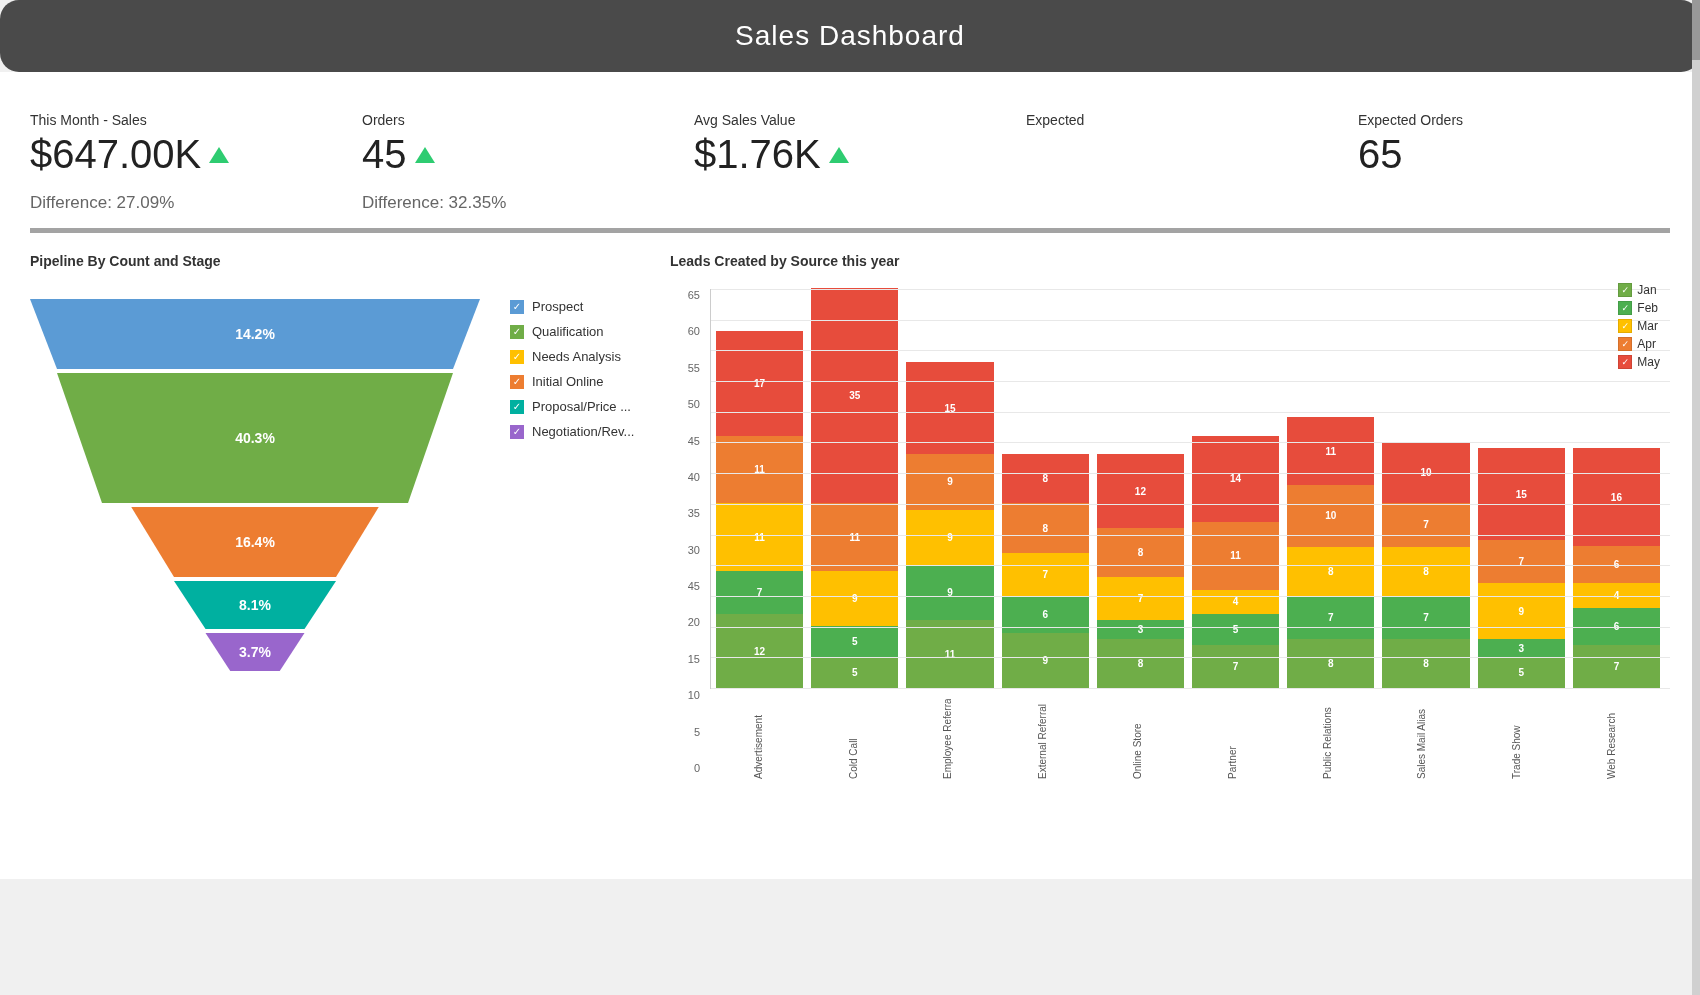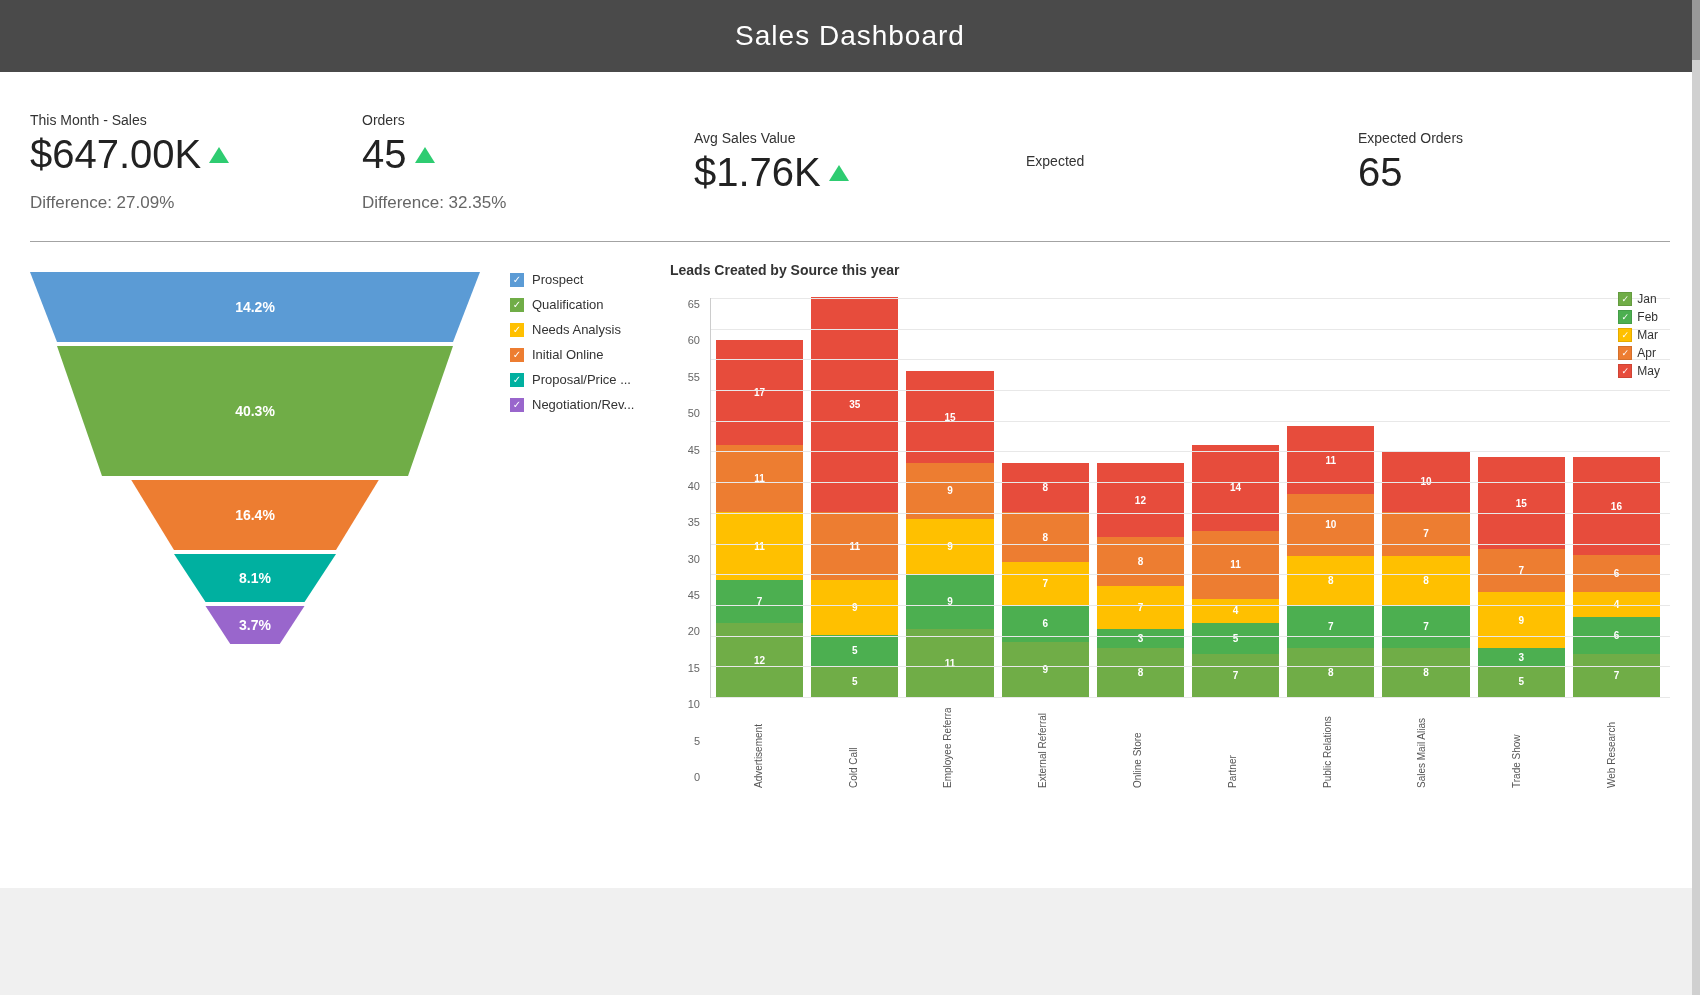--- a/index.html
+++ b/index.html
@@ -6,34 +6,35 @@
     body { font-family: Arial, sans-serif; background: #f0f0f0; width: 1700px; min-height: 995px; }
 
     .header {
       background: #4a4a4a;
       color: white;
       text-align: center;
       padding: 20px 0;
       font-size: 28px;
       font-weight: 300;
       letter-spacing: 1px;
+      border-radius: 19px;
     }
 
     .main-content {
       background: white;
       margin: 0;
       padding: 20px 30px;
     }
 
     
     .kpi-row {
       display: flex;
-      align-items: center;
-      padding: 20px 0 28px 0;
-      border-bottom: 1px solid #a3a3a3;
+      align-items: flex-start;
+      padding: 20px 0 15px 0;
+      border-bottom: 5px solid #a3a3a3;
       gap: 0;
     }
 
     .kpi-item {
       flex: 1;
       padding: 0 20px;
     }
     .kpi-item:first-child { padding-left: 0; }
 
     .kpi-label {
@@ -216,20 +217,21 @@
       </div>
       <div class="kpi-item">
         <div class="kpi-label">Expected Orders</div>
         <div class="kpi-value">65</div>
       </div>
     </div>
 
   <div class="charts-row">
 
     <div class="chart-panel" style="max-width: 620px;">
+      <div class="chart-title">Pipeline By Count and Stage</div>
       <div class="funnel-container">
         <div class="funnel-chart" id="funnel-chart">
             <div class="funnel-segment" style="width: 450px; height: 70px; background: rgb(91, 155, 213); clip-path: polygon(0% 0%, 100% 0%, 94% 100%, 6% 100%); margin-bottom: 2px;">
               <span style="font-size: 14px; font-weight: bold; color: white; position: relative; z-index: 1;">14.2%</span>
             </div>
             <div class="funnel-segment" style="width: 450px; height: 130px; background: rgb(112, 173, 71); clip-path: polygon(6% 0%, 94% 0%, 84% 100%, 16% 100%); margin-bottom: 2px;">
               <span style="font-size: 14px; font-weight: bold; color: white; position: relative; z-index: 1;">40.3%</span>
             </div>
             <div class="funnel-segment" style="width: 450px; height: 70px; background: rgb(237, 125, 49); clip-path: polygon(22.5% 0%, 77.5% 0%, 68% 100%, 32% 100%); margin-bottom: 2px;">
               <span style="font-size: 14px; font-weight: bold; color: white; position: relative; z-index: 1;">16.4%</span>

